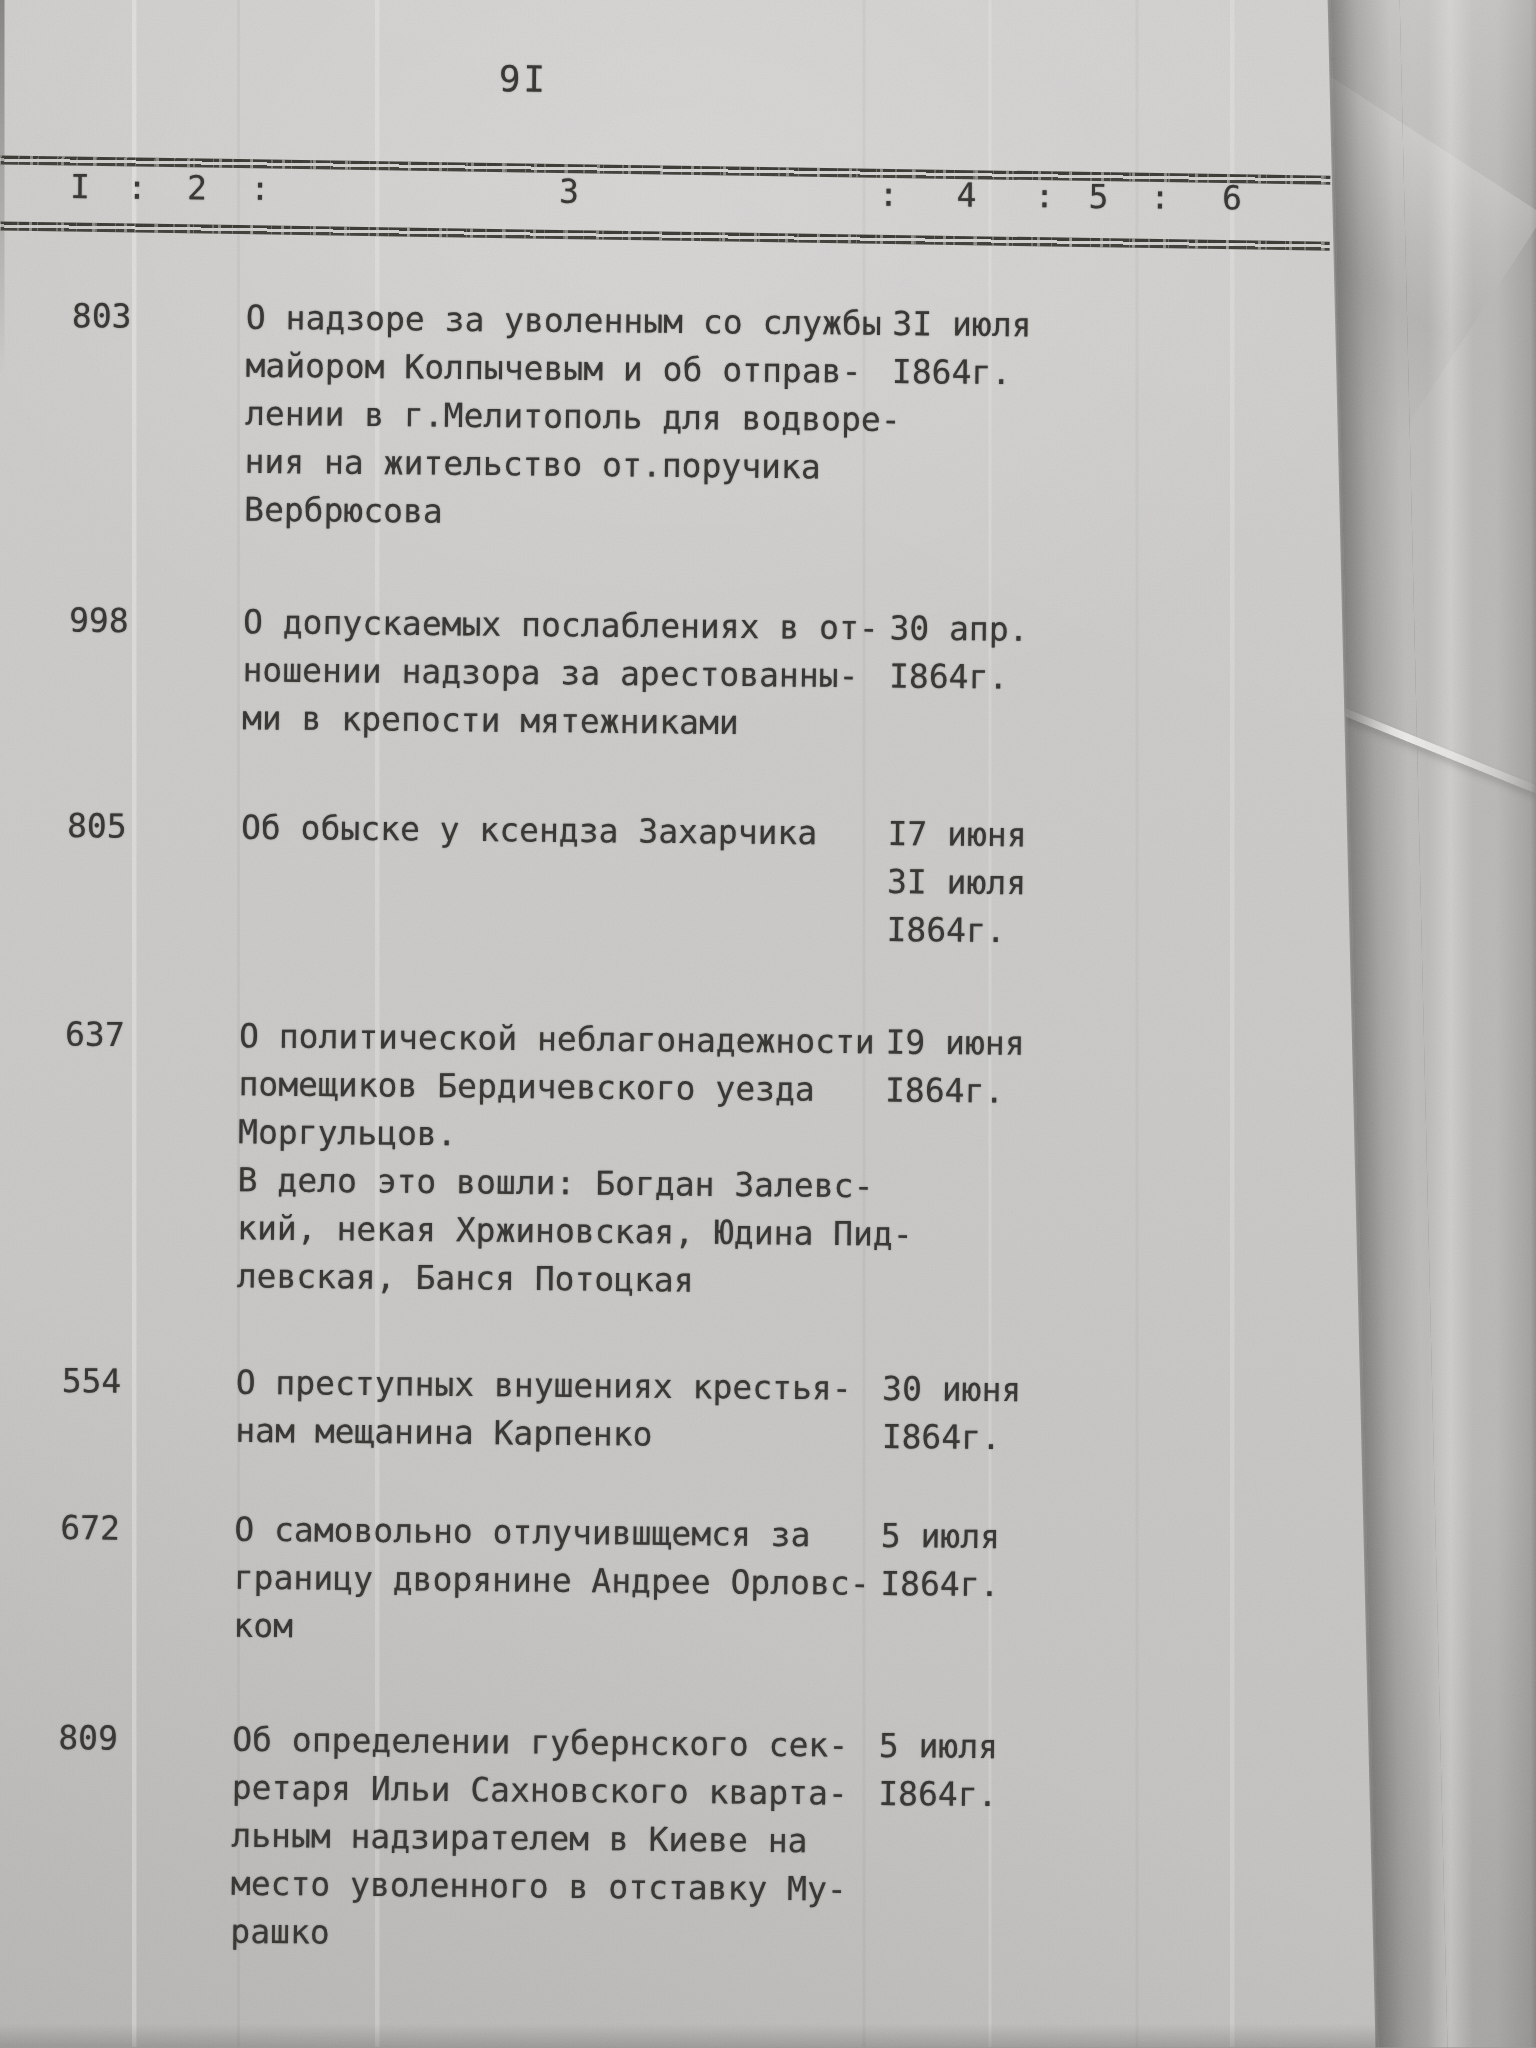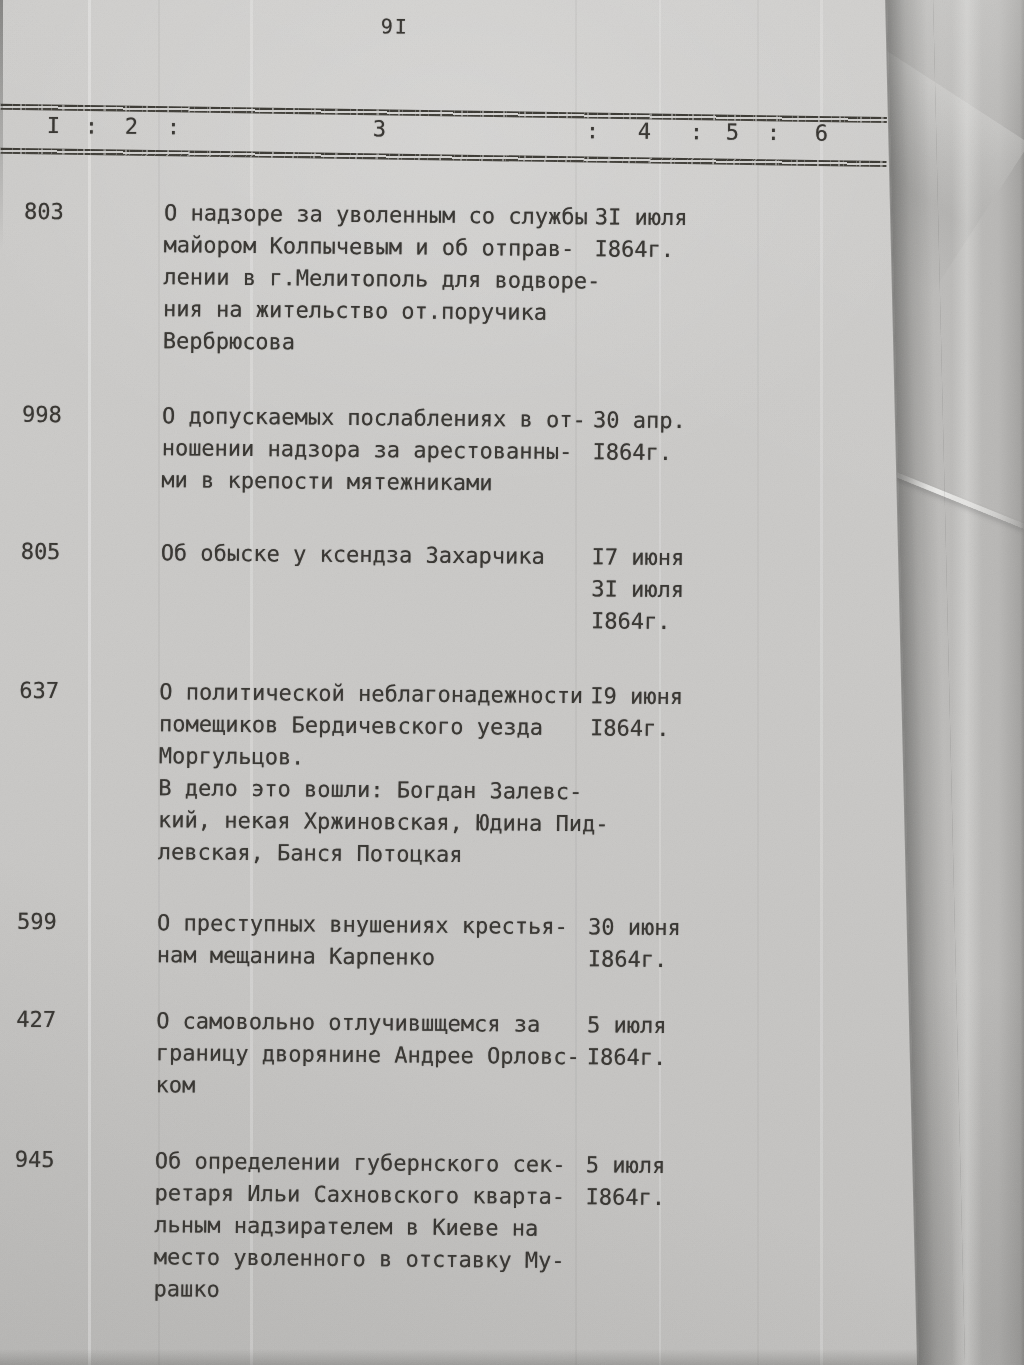--- a/index.html
+++ b/index.html
@@ -38,33 +38,33 @@
 
   
   .edge-shadow{position:absolute;left:885px;top:-4px;width:46px;height:1375px;
     transform:rotate(-1.34deg);transform-origin:top left;
     border-left:2px solid rgba(82,81,79,.50);
     background:linear-gradient(90deg,rgba(52,52,50,.42) 0%,rgba(52,52,50,.16) 38%,rgba(52,52,50,0) 85%);}
 
   
   .content{position:absolute;inset:0;transform:rotate(0.55deg);transform-origin:40px 0;}
   .typed{white-space:pre;text-shadow:0 0 1px rgba(53,51,47,.65);}
-  .page-number{position:absolute;left:333px;top:7px;font-size:20px;line-height:32px;letter-spacing:2px;margin-left:48px;}
+  .page-number{position:absolute;left:333px;top:34px;font-size:24px;line-height:32px;letter-spacing:2px;}
 
   .rule{position:absolute;left:0;width:888px;height:6px;transform:rotate(0.32deg);transform-origin:left center;
     background:
       repeating-linear-gradient(90deg, rgba(203,202,200,.55) 0 2px, rgba(203,202,200,0) 2px 21px),
       repeating-linear-gradient(90deg, rgba(203,202,200,.35) 0 1px, rgba(203,202,200,0) 1px 13px),
       linear-gradient(180deg,#3a3832 0 2px,rgba(0,0,0,0) 2px 4px,#403e38 4px 6px);}
   .rule-top{top:104px;}
   .rule-bottom{top:148px;}
   .header-cell{position:absolute;top:110px;font-size:22px;line-height:32px;}
 
   .entry{position:absolute;left:0;width:780px;}
-  .entry .num{position:absolute;left:26px;font-size:22px;line-height:32px;}
+  .entry .num{position:absolute;left:50px;font-size:22px;line-height:32px;}
   .entry .desc{position:absolute;left:166px;width:440px;font-size:22px;}
   .entry .dates{position:absolute;left:597px;width:140px;font-size:22px;}
   .tline{height:32px;line-height:32px;white-space:pre;text-shadow:0 0 1px rgba(53,51,47,.65);}
 
   .grain{position:absolute;inset:0;pointer-events:none;opacity:.55;}
 </style>
 </head>
 <body>
 
 <div class="stage">
@@ -154,44 +154,44 @@
             <div class="tline">В дело это вошли: Богдан Залевс-</div>
             <div class="tline">кий, некая Хржиновская, Юдина Пид-</div>
             <div class="tline">левская, Банся Потоцкая</div>
           </div>
           <div class="dates">
             <div class="tline">I9 июня</div>
             <div class="tline">I864г.</div>
           </div>
         </div>
         <div class="entry" style="top: 906px;">
-          <div class="num typed">599</div>
+          <div class="num typed">554</div>
           <div class="desc">
             <div class="tline">О преступных внушениях крестья-</div>
             <div class="tline">нам мещанина Карпенко</div>
           </div>
           <div class="dates">
             <div class="tline">30 июня</div>
             <div class="tline">I864г.</div>
           </div>
         </div>
         <div class="entry" style="top: 1004px;">
-          <div class="num typed">427</div>
+          <div class="num typed">672</div>
           <div class="desc">
             <div class="tline">О самовольно отлучившщемся за</div>
             <div class="tline">границу дворянине Андрее Орловс-</div>
             <div class="tline">ком</div>
           </div>
           <div class="dates">
             <div class="tline">5 июля</div>
             <div class="tline">I864г.</div>
           </div>
         </div>
         <div class="entry" style="top: 1144px;">
-          <div class="num typed">945</div>
+          <div class="num typed">809</div>
           <div class="desc">
             <div class="tline">Об определении губернского сек-</div>
             <div class="tline">ретаря Ильи Сахновского кварта-</div>
             <div class="tline">льным надзирателем в Киеве на</div>
             <div class="tline">место уволенного в отставку Му-</div>
             <div class="tline">рашко</div>
           </div>
           <div class="dates">
             <div class="tline">5 июля</div>
             <div class="tline">I864г.</div>

